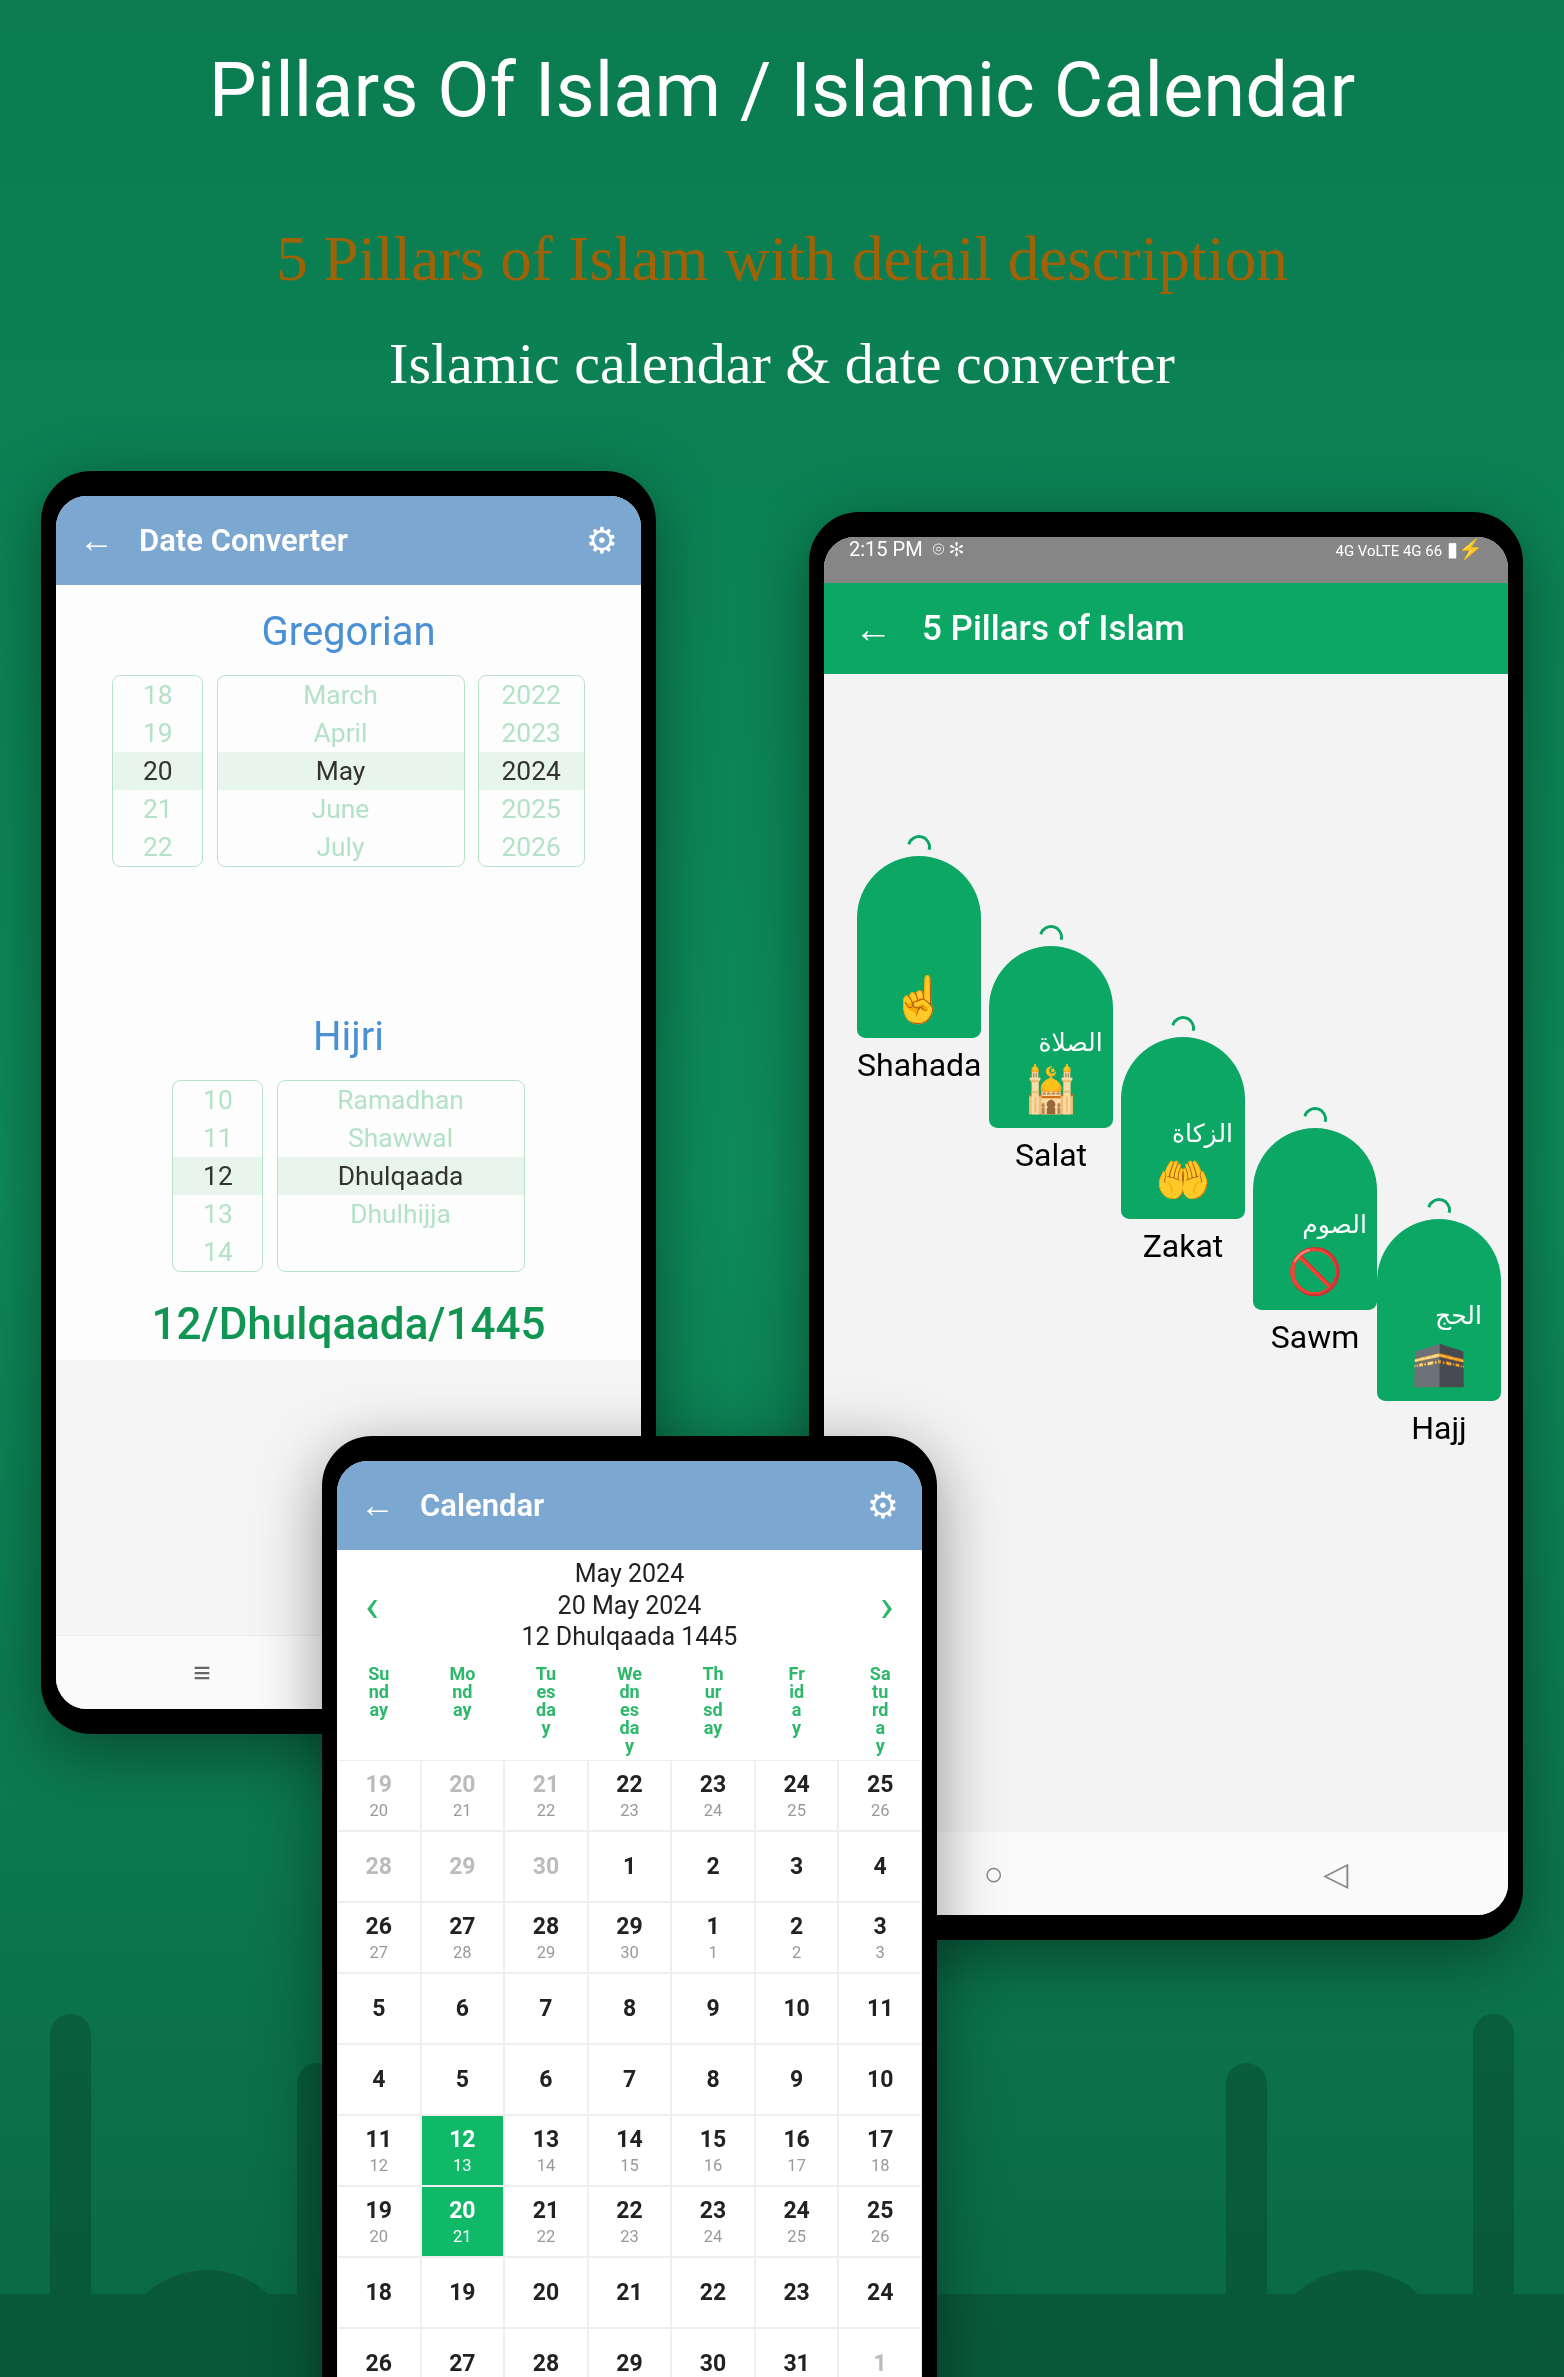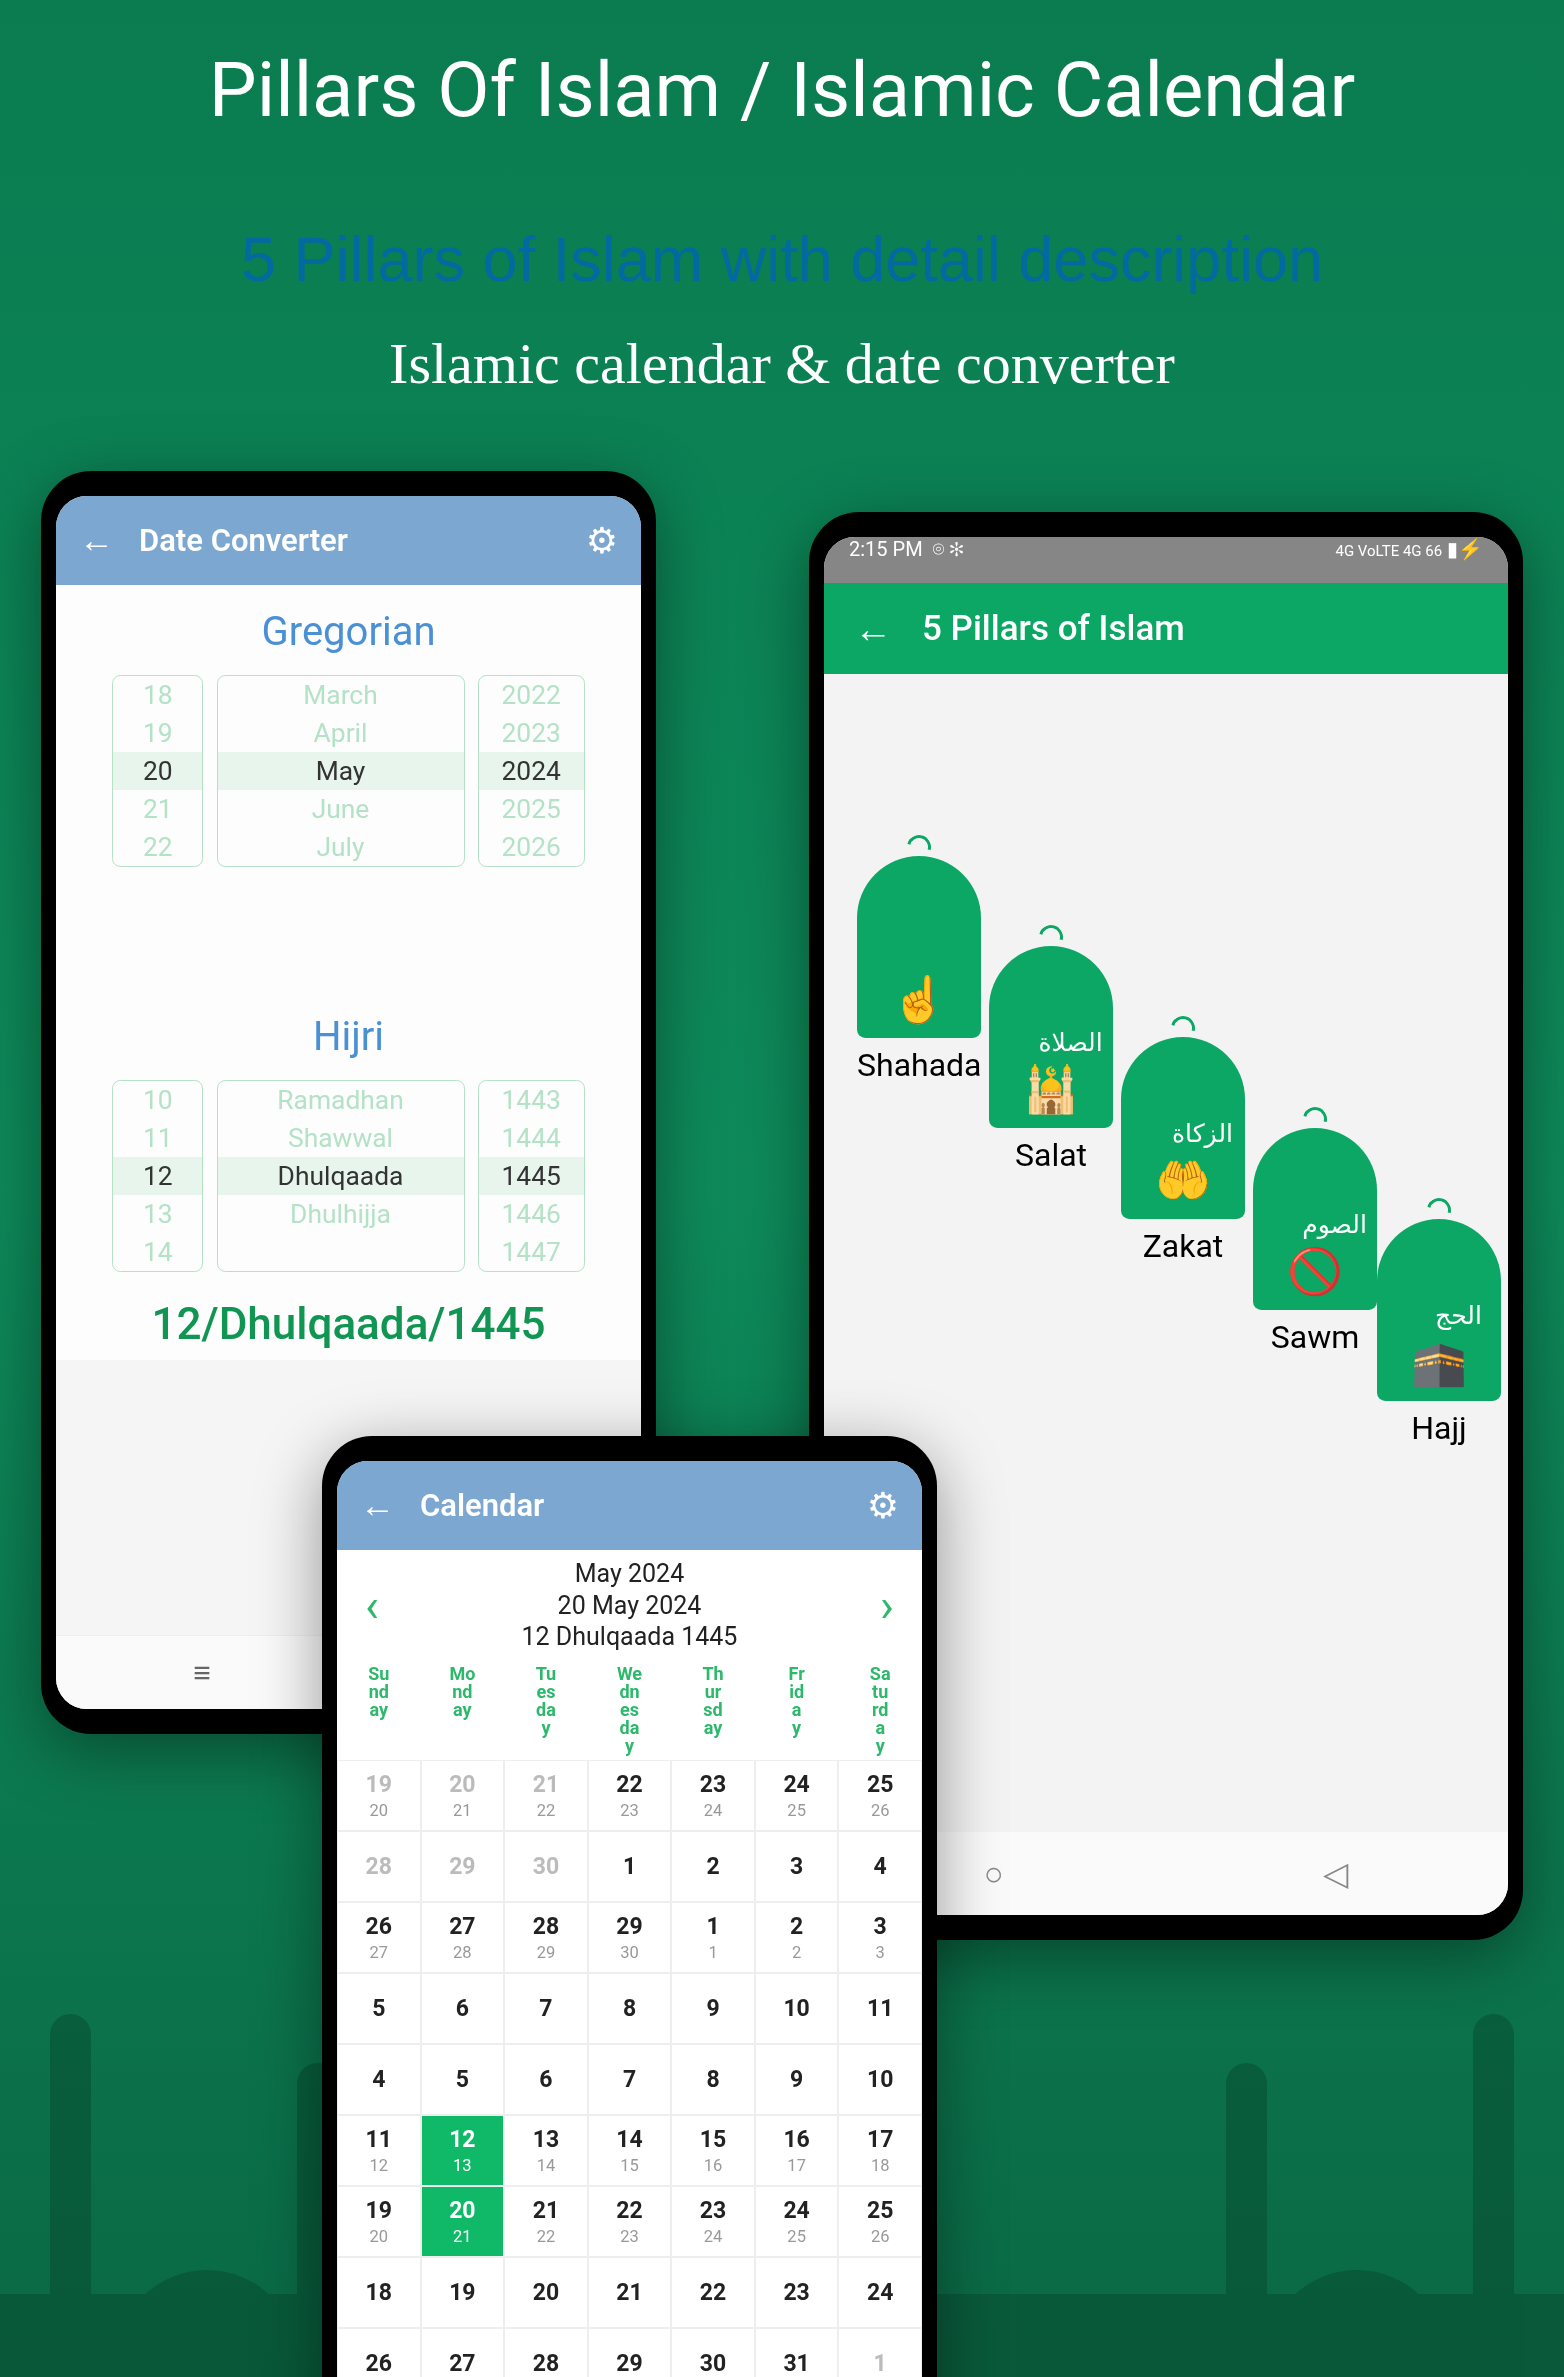--- a/index.html
+++ b/index.html
@@ -7,21 +7,21 @@
     width: 1564px;
     height: 2377px;
     background: linear-gradient(180deg, #0a7c50 0%, #0e8a5a 50%, #0a6845 100%);
     position: relative;
     font-family: -apple-system, BlinkMacSystemFont, "Segoe UI", Roboto, sans-serif;
     overflow: hidden;
   }
 
   
   .hero-title { position:absolute; top:45px; left:0; right:0; text-align:center; color:#fff; font-size:76px; font-weight:400; }
-  .hero-sub1 { position:absolute; top:223px; left:0; right:0; text-align:center; color:#0369a1; font-size:63px; font-family: Liberation Sans, sans-serif; }
+  .hero-sub1 { position:absolute; top:223px; left:0; right:0; text-align:center; color:#a16207; font-size:63px; font-family: Liberation Serif, serif; }
   .hero-sub2 { position:absolute; top:330px; left:0; right:0; text-align:center; color:#fff; font-size:58px; font-family: Georgia, 'Times New Roman', serif; }
 
   
   .phone {
     position:absolute;
     border-radius:50px;
     background:#000;
     box-shadow: 0 16.5px 66px rgba(0,0,0,.4);
     overflow:hidden;
   }
@@ -153,27 +153,20 @@
           <div class="picker-item sel">12</div>
           <div class="picker-item">13</div>
           <div class="picker-item">14</div>
         </div>
         <div class="picker month">
           <div class="picker-item">Ramadhan</div>
           <div class="picker-item">Shawwal</div>
           <div class="picker-item sel">Dhulqaada</div>
           <div class="picker-item">Dhulhijja</div>
           <div class="picker-item"></div>
-        </div>
-        <div class="picker year">
-          <div class="picker-item">1443</div>
-          <div class="picker-item">1444</div>
-          <div class="picker-item sel">1445</div>
-          <div class="picker-item">1446</div>
-          <div class="picker-item">1447</div>
         </div>
       </div>
       <div class="result-line">12/Dhulqaada/1445</div>
     </div>
     <div class="navbar">
       <span>≡</span>
       <span>○</span>
     </div>
   </div>
 </div>

